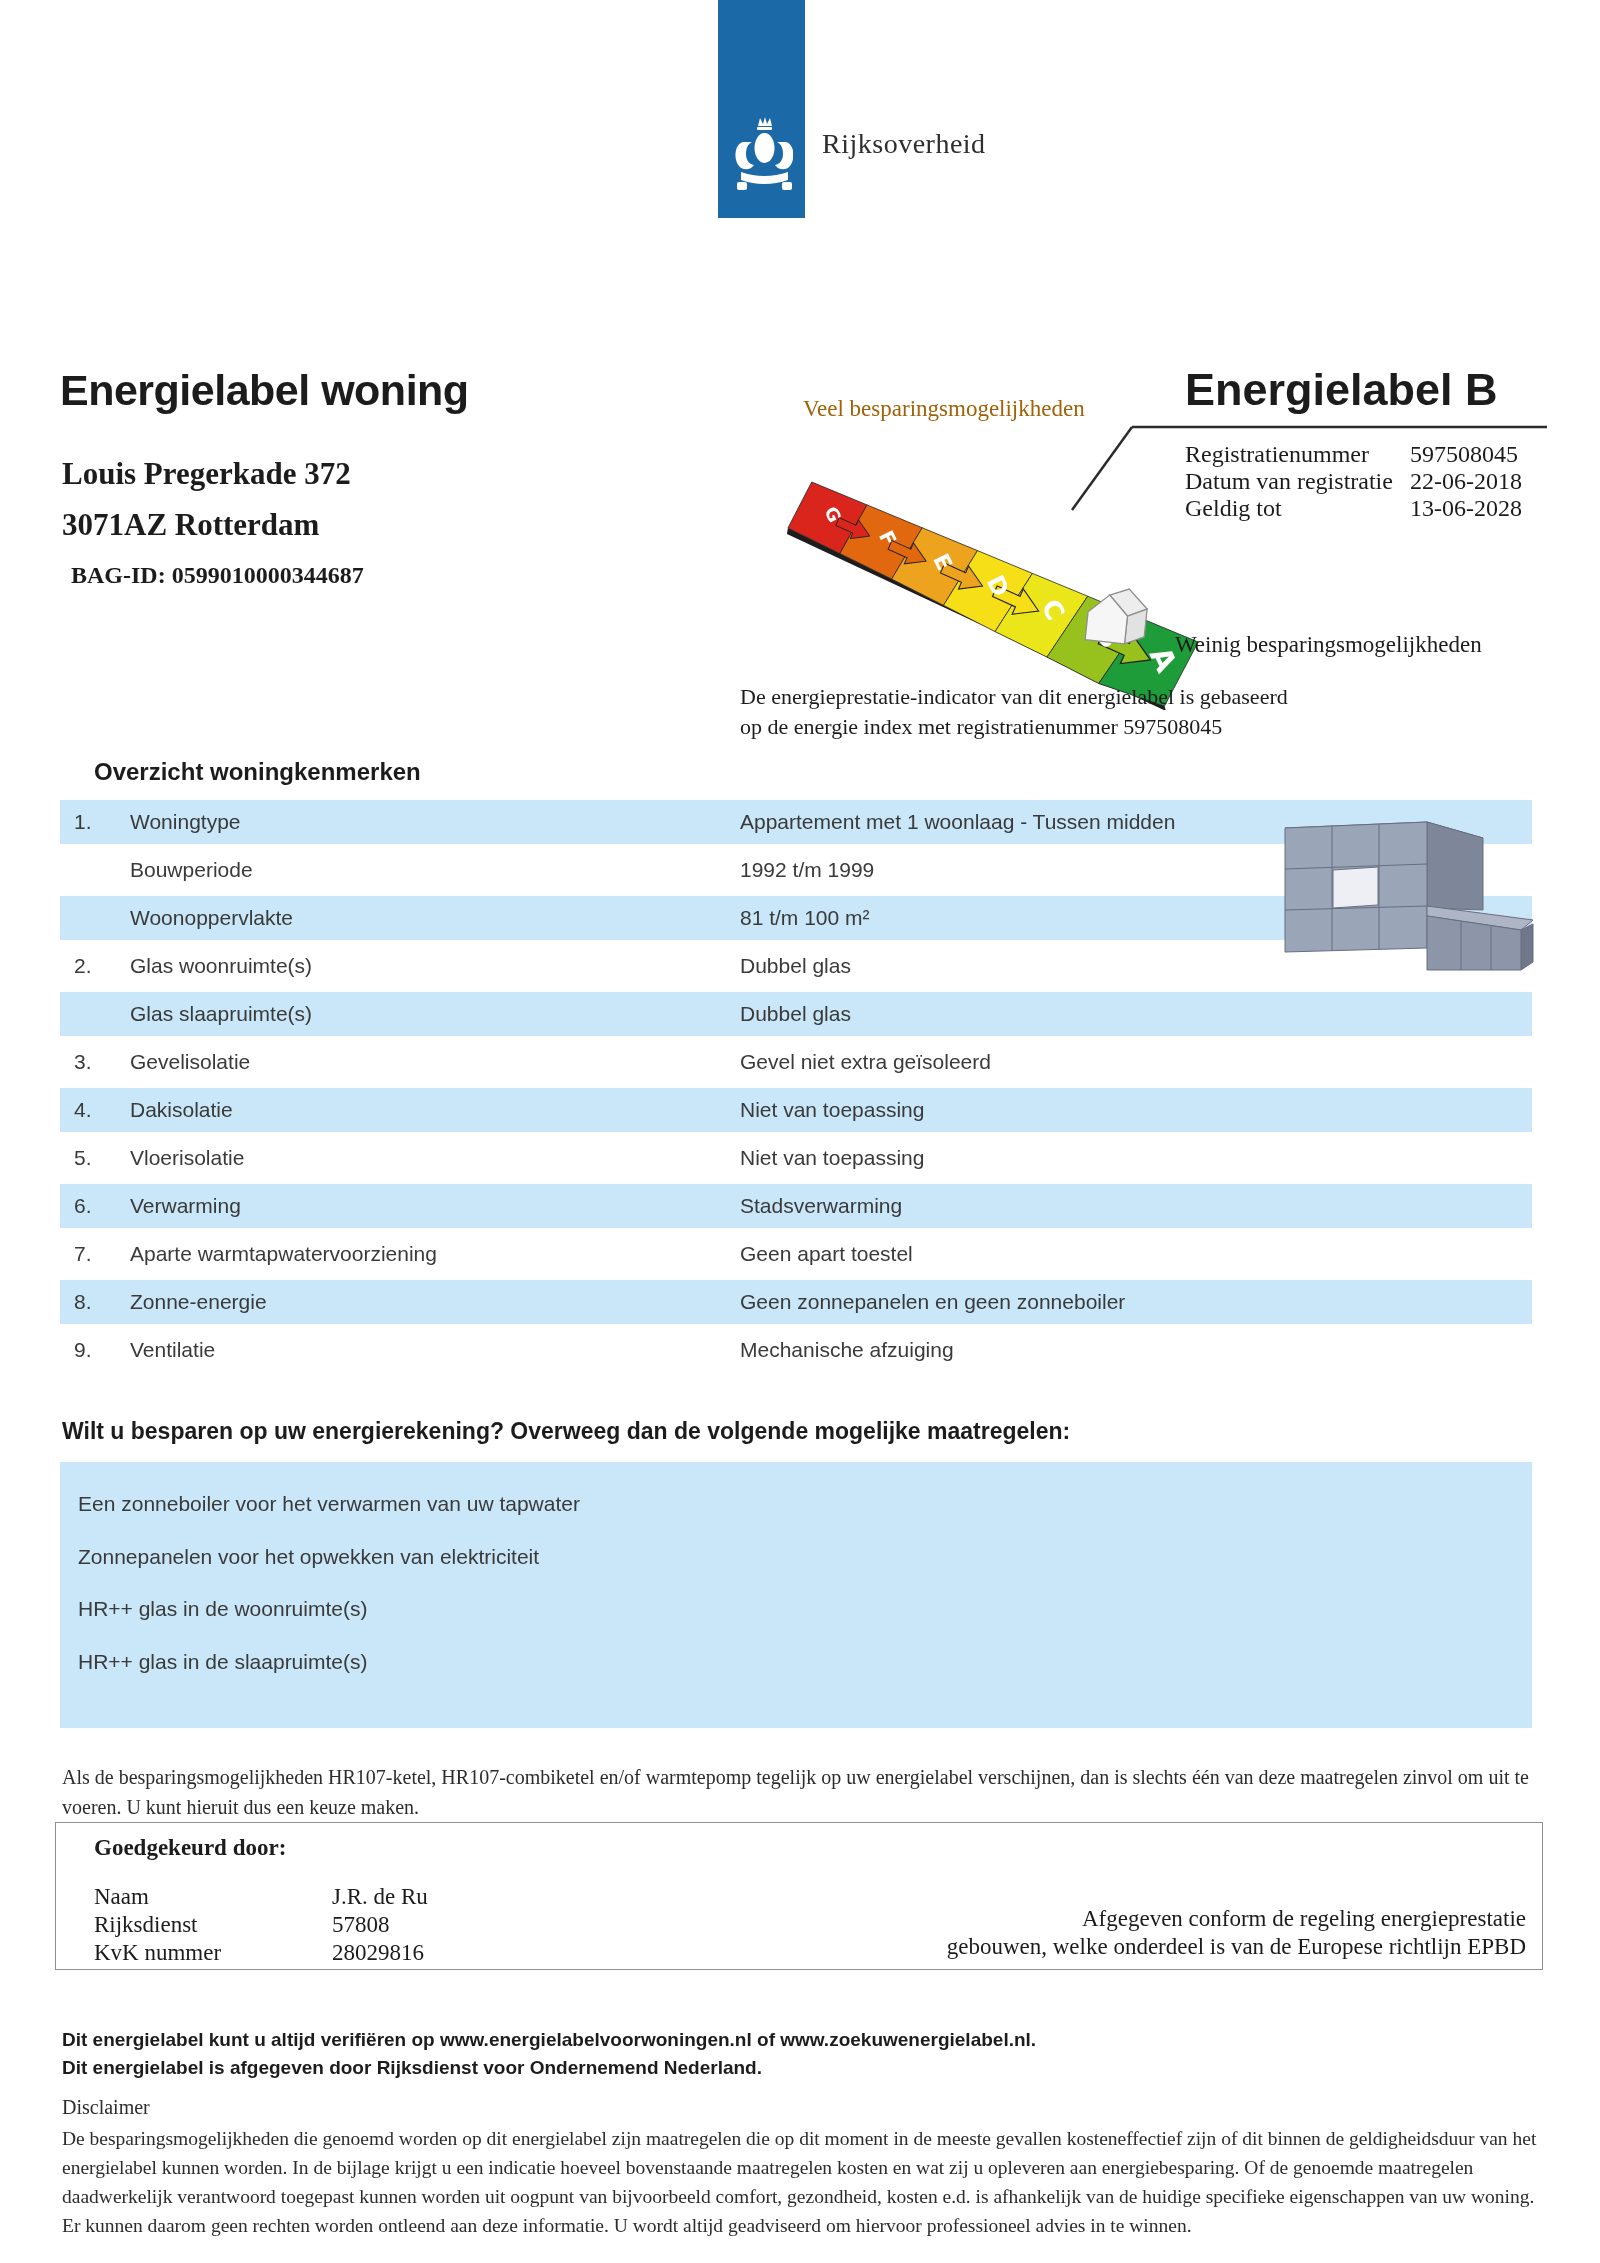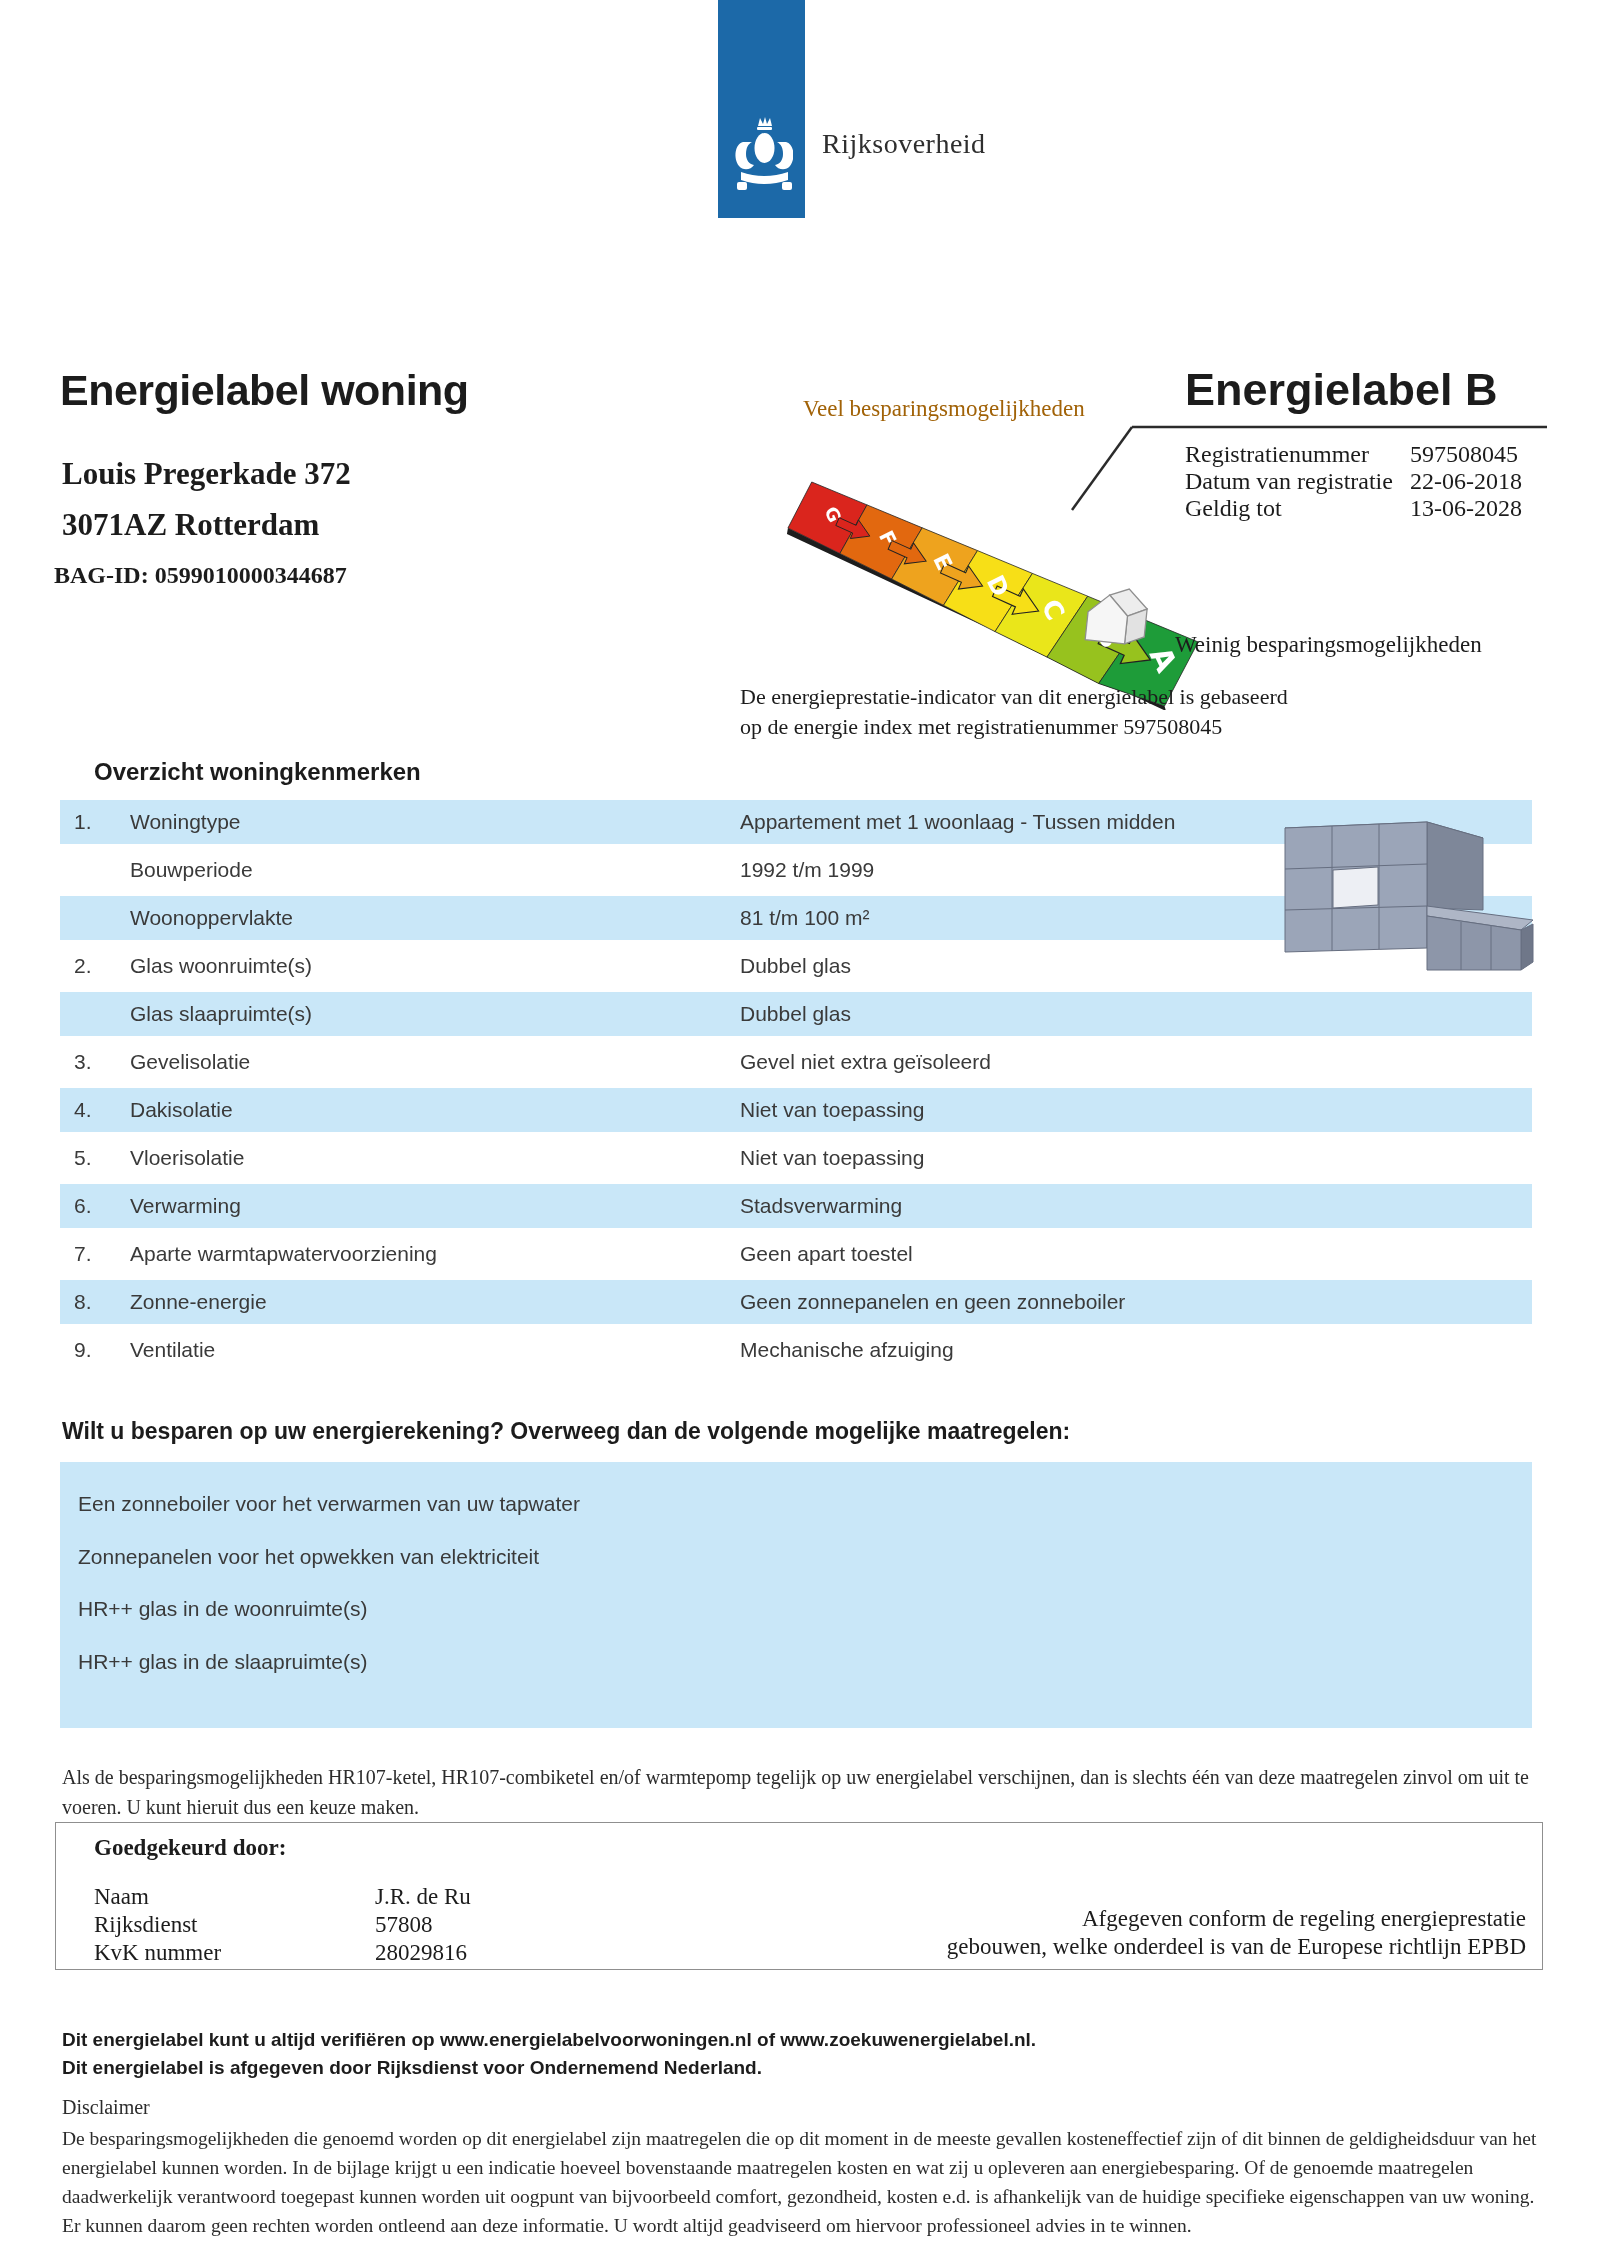--- a/index.html
+++ b/index.html
@@ -10,21 +10,21 @@
   .serif{font-family:"Liberation Serif","DejaVu Serif",serif;}
 
   
   .banner{left:718px;top:0;width:87px;height:218px;background:#1c69a8;}
   .brand-name{left:822px;top:128px;font-size:28px;color:#2e2e2e;letter-spacing:0.5px;}
 
   
   .page-title{left:60px;top:366px;font-size:43px;font-weight:bold;color:#1c1c1c;letter-spacing:-0.5px;}
   .addr{left:62px;font-size:31px;font-weight:bold;color:#1c1c1c;}
   .addr1{top:456px;} .addr2{top:507px;}
-  .bag{left:54px;top:562px;font-size:24px;font-weight:bold;color:#1c1c1c;}
+  .bag{left:71px;top:562px;font-size:24px;font-weight:bold;color:#1c1c1c;}
 
   
   .much-savings{left:803px;top:396px;font-size:23px;color:#a16207;}
   .little-savings{left:1175px;top:632px;font-size:23px;color:#1c1c1c;}
   .energy-heading{left:1185px;top:364px;font-size:45px;font-weight:bold;color:#1c1c1c;}
   .reg-block{left:1185px;top:441px;font-size:24px;color:#1c1c1c;line-height:27px;}
   .reg-row{display:flex;}
   .reg-label{width:225px;}
   .based-on{left:740px;top:682px;font-size:22px;color:#1c1c1c;line-height:30px;}
 
@@ -40,21 +40,21 @@
   
   .measures-heading{left:62px;top:1418px;font-size:23px;font-weight:bold;color:#1c1c1c;}
   .measures-box{left:60px;top:1462px;width:1472px;height:266px;background:#c9e7f8;}
   .measure-item{position:absolute;left:18px;font-size:21px;color:#3a3a3a;}
   .note{left:62px;top:1762px;width:1478px;font-size:20px;line-height:30px;color:#2c2c2c;}
 
   
   .approval-box{left:55px;top:1822px;width:1488px;height:148px;border:1px solid #8f8f8f;box-sizing:border-box;}
   .approval-heading{position:absolute;left:38px;top:12px;font-size:23px;font-weight:bold;color:#1c1c1c;}
   .approval-fields{position:absolute;left:38px;top:60px;font-size:23px;color:#1c1c1c;line-height:28px;}
-  .f-row{display:flex;gap:43px;}
+  .f-row{display:flex;}
   .f-label{width:238px;}
   .conform{position:absolute;right:16px;top:82px;text-align:right;font-size:23px;color:#1c1c1c;line-height:28px;}
 
   
   .issued{left:62px;top:2026px;font-size:19px;font-weight:bold;color:#1c1c1c;line-height:28px;}
   .disclaimer-heading{left:62px;top:2096px;font-size:20px;color:#2c2c2c;}
   .disclaimer-body{left:62px;top:2124px;width:1494px;font-size:19.5px;line-height:29px;color:#2c2c2c;}
 </style>
 </head>
 <body>

